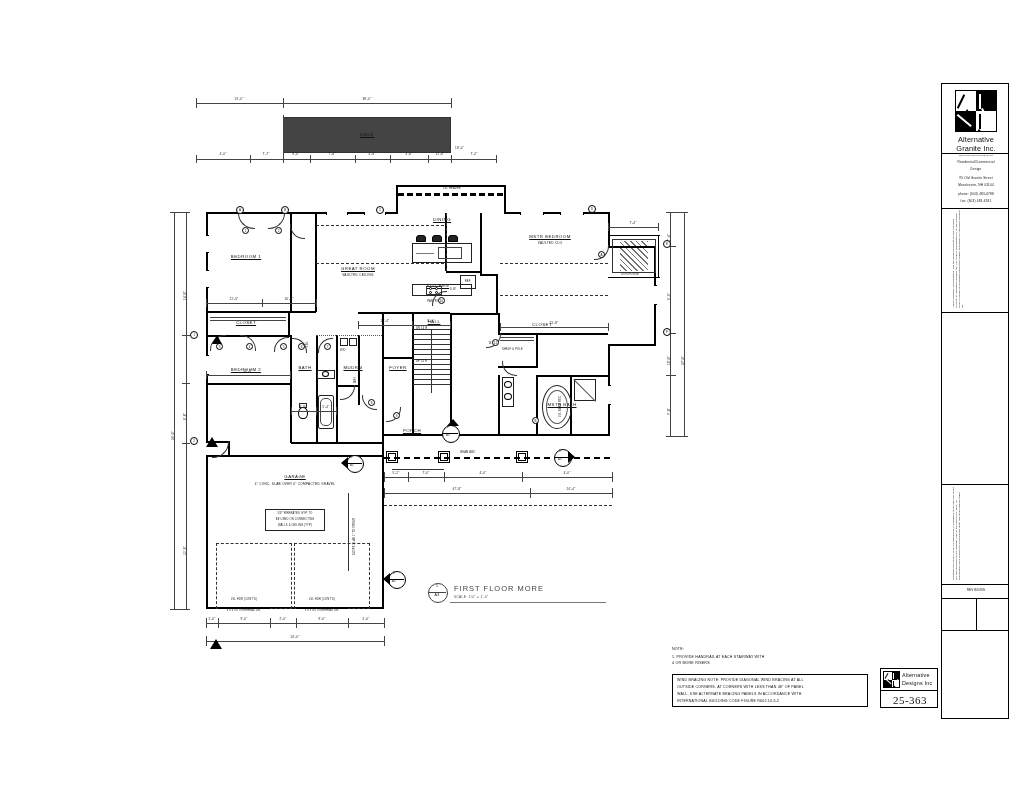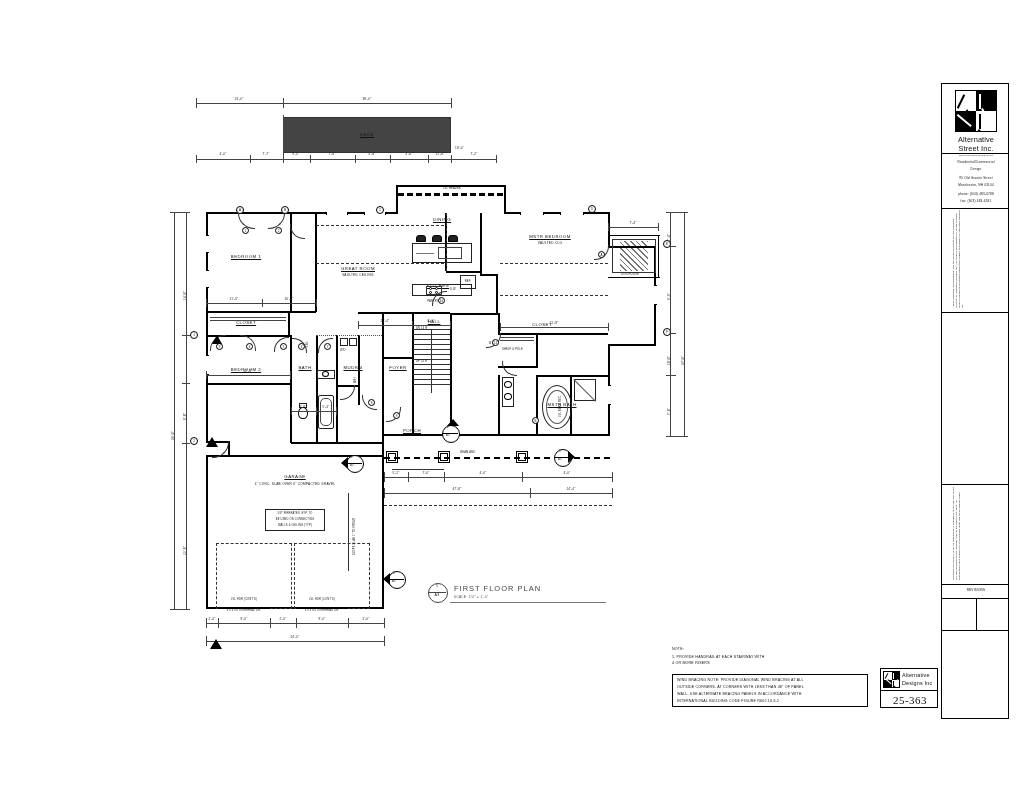--- a/index.html
+++ b/index.html
@@ -487,21 +487,21 @@
 
     <div class="abs" style="left:56px;top:352px;width:0;height:0;border-left:6px solid transparent;border-right:6px solid transparent;border-bottom:10px solid #000;"></div>
     <div class="abs" style="left:60px;top:554px;width:0;height:0;border-left:6px solid transparent;border-right:6px solid transparent;border-bottom:10px solid #000;"></div>
     <div class="abs" style="left:62px;top:250px;width:0;height:0;border-left:5px solid transparent;border-right:5px solid transparent;border-bottom:9px solid #000;"></div>
 
     <div class="abs" style="left:278px;top:498px;">
       <div class="abs" style="left:0;top:0;width:18px;height:18px;border:1px solid #444;border-radius:50%;background:#fff;"></div>
       <div class="abs" style="left:0;top:8.5px;width:18px;height:1px;background:#444;"></div>
       <div class="t t3 ctr" style="left:9px;top:2px;">1</div>
       <div class="t t3 ctr" style="left:9px;top:11px;">A3</div>
-      <div class="t t6" style="left:26px;top:2px;letter-spacing:1px;color:#444;">FIRST FLOOR PLAN</div>
+      <div class="t t6" style="left:26px;top:2px;letter-spacing:1px;color:#444;">FIRST FLOOR MORE</div>
       <div class="t t25" style="left:26px;top:13px;color:#444;letter-spacing:.4px;">SCALE: 1/4" = 1'-0"</div>
       <div class="ln hl" style="left:22px;top:19px;width:156px;height:1px;background:#777;"></div>
     </div>
 
   </div>
 
   <div class="abs" style="left:672px;top:648px;">
     <div class="t t3" style="left:0;top:0;">NOTE:</div>
     <div class="t t3" style="left:0;top:8px;">1. PROVIDE HANDRAIL AT EACH STAIRWAY WITH</div>
     <div class="t t3" style="left:0;top:14px;">   4 OR MORE RISERS</div>
@@ -562,21 +562,21 @@
         <div class="lgsl" style="left:2px;top:3px;width:18px;height:2px;transform:rotate(40deg);transform-origin:top left;"></div>
       </div>
       <div>
         <div class="lgsl2" style="left:3px;top:3px;width:2px;height:15px;"></div>
         <div class="lgsl2" style="left:3px;top:3px;width:13px;height:2px;transform:rotate(45deg);transform-origin:top left;"></div>
 
       </div>
     </div>
 
     <div class="t brand ctr" style="left:34px;top:52px;">Alternative</div>
-    <div class="t brand ctr" style="left:34px;top:61px;">Street Inc.</div>
+    <div class="t brand ctr" style="left:34px;top:61px;">Granite Inc.</div>
     <div class="t ctr" style="left:34px;top:71px;font-size:2.4px;color:#333;">www.alternativedesigns.net</div>
 
     <div class="ln hl" style="left:0;top:69px;width:100%;background:#000;"></div>
 
     <div class="t t25 ctr" style="left:34px;top:77px;">Residential/Commercial</div>
     <div class="t t25 ctr" style="left:34px;top:84px;">Design</div>
     <div class="t t25 ctr" style="left:34px;top:93px;">95 Old Granite Street</div>
     <div class="t t25 ctr" style="left:34px;top:100px;">Manchester, NH 03104</div>
     <div class="t t25 ctr" style="left:34px;top:109px;">phone: (603) 483-6788</div>
     <div class="t t25 ctr" style="left:34px;top:116px;">fax: (603) 483-6181</div>

